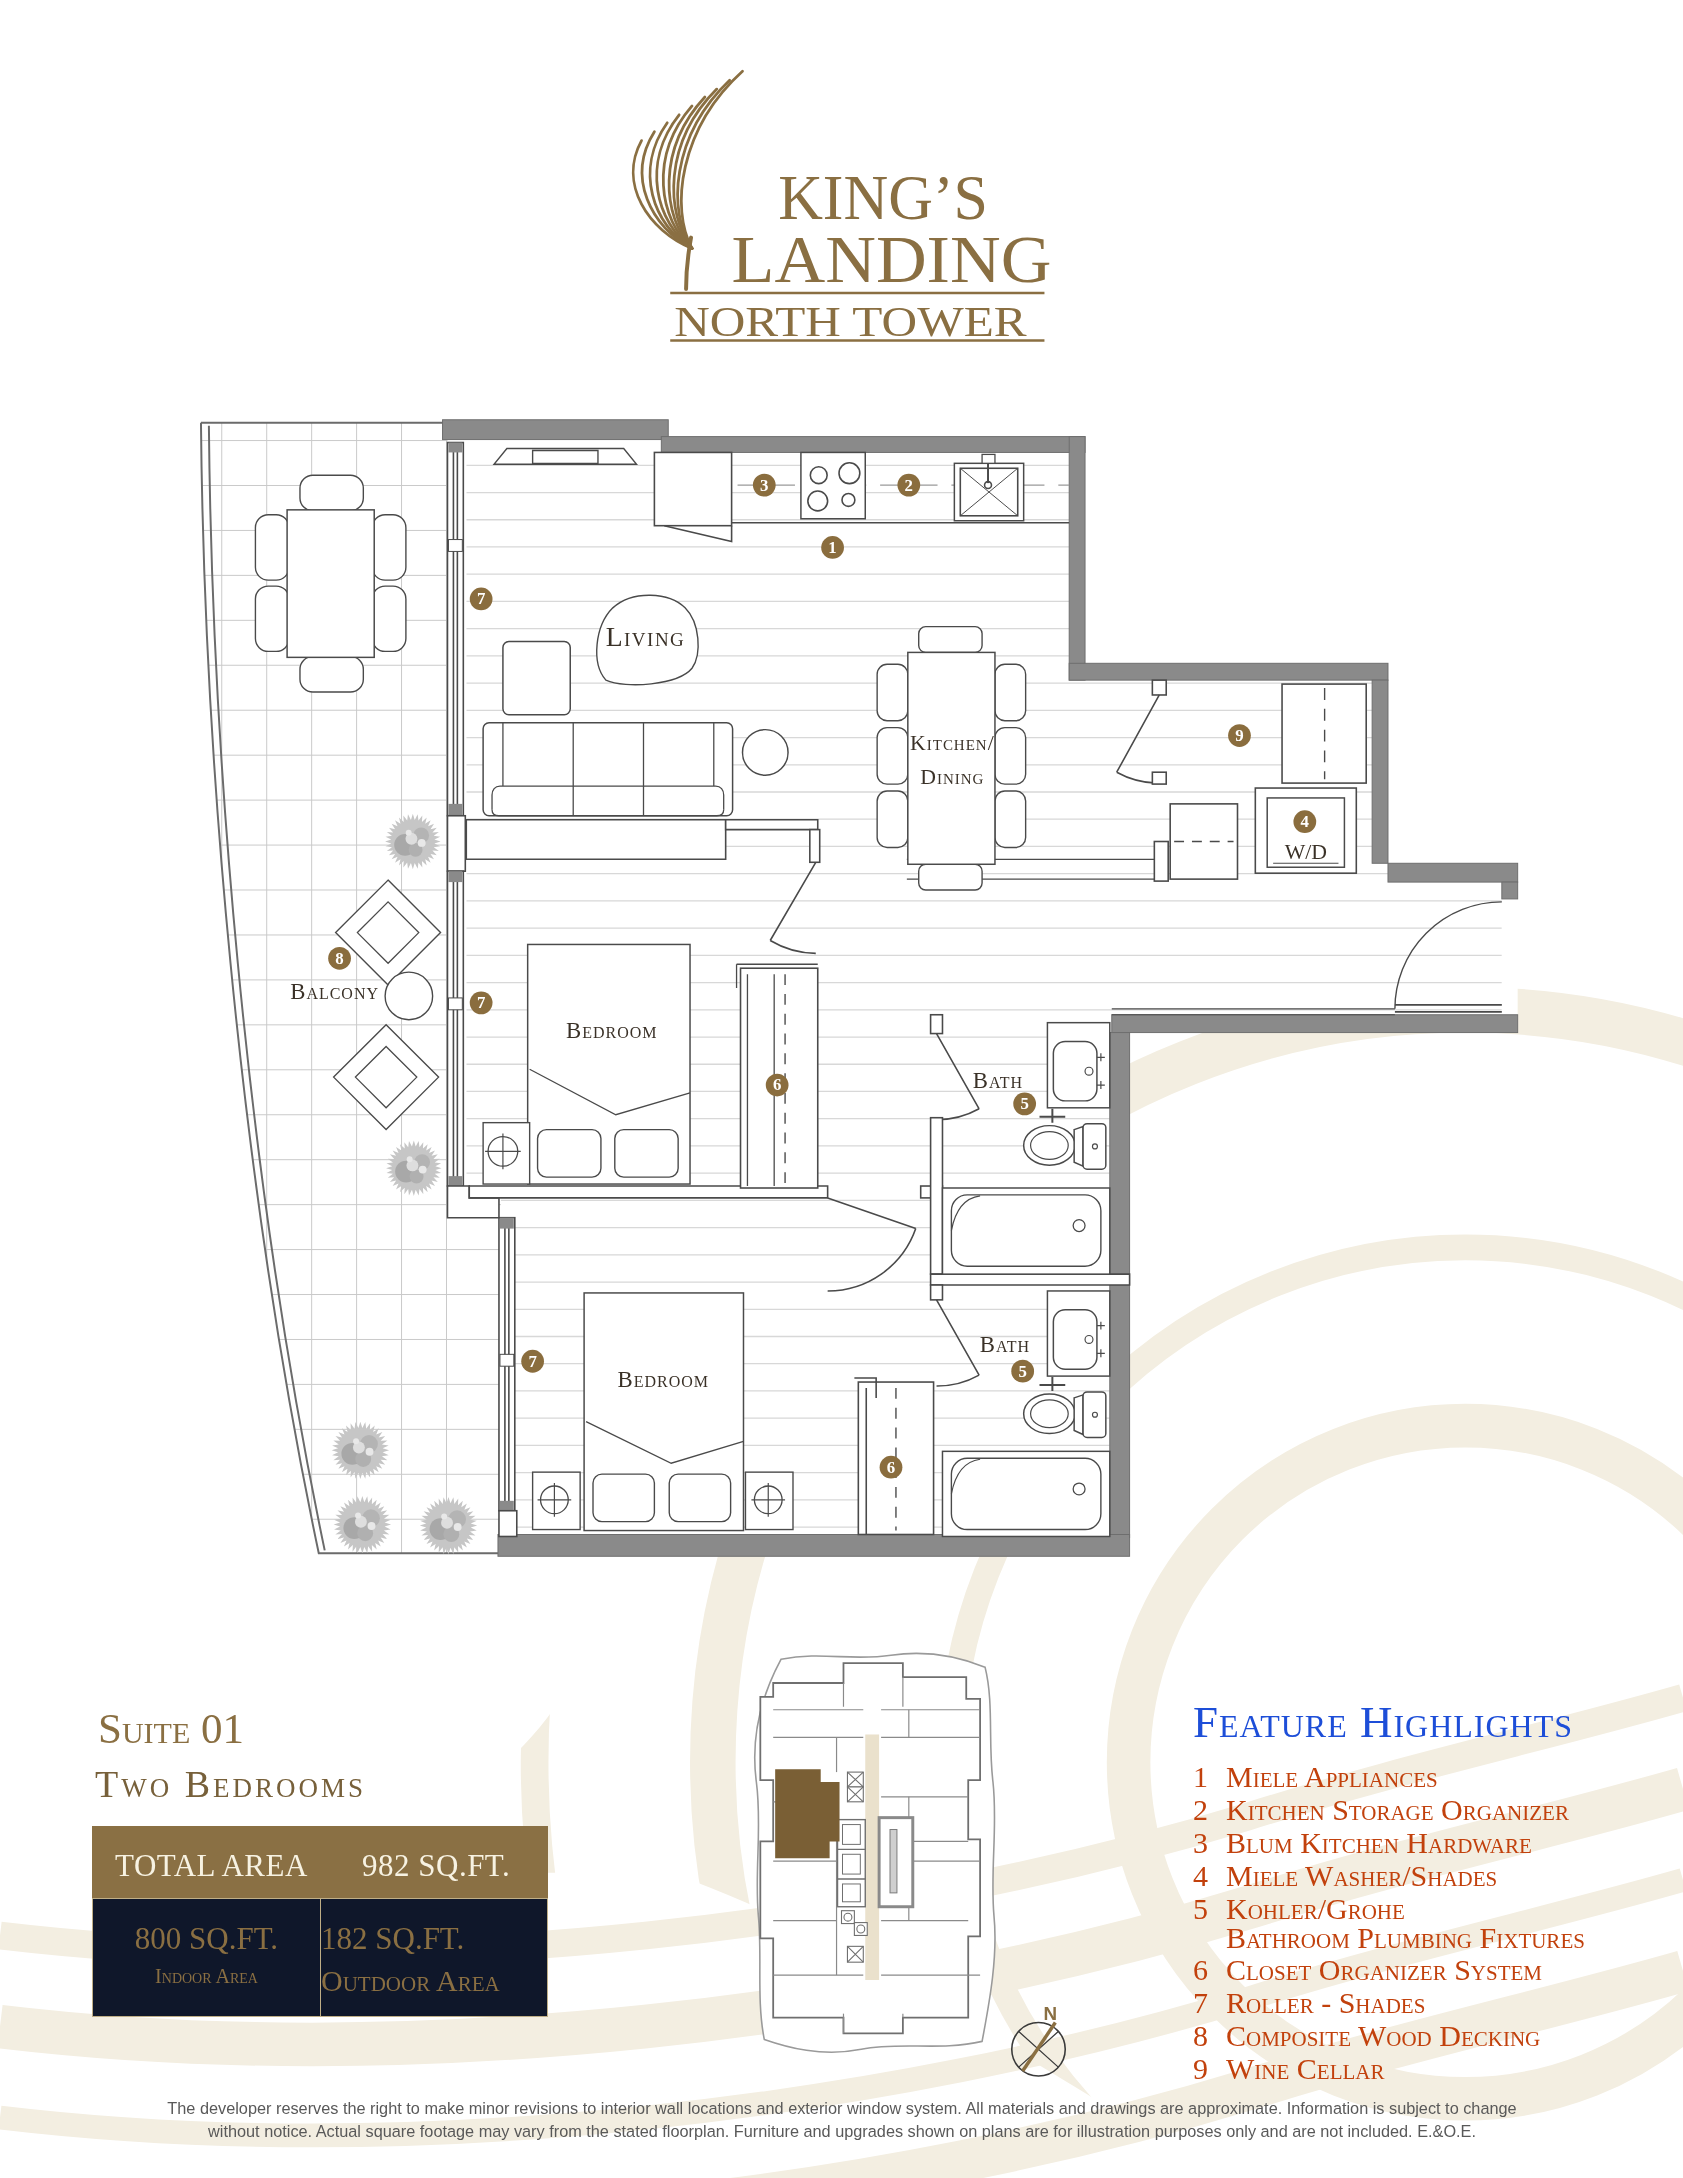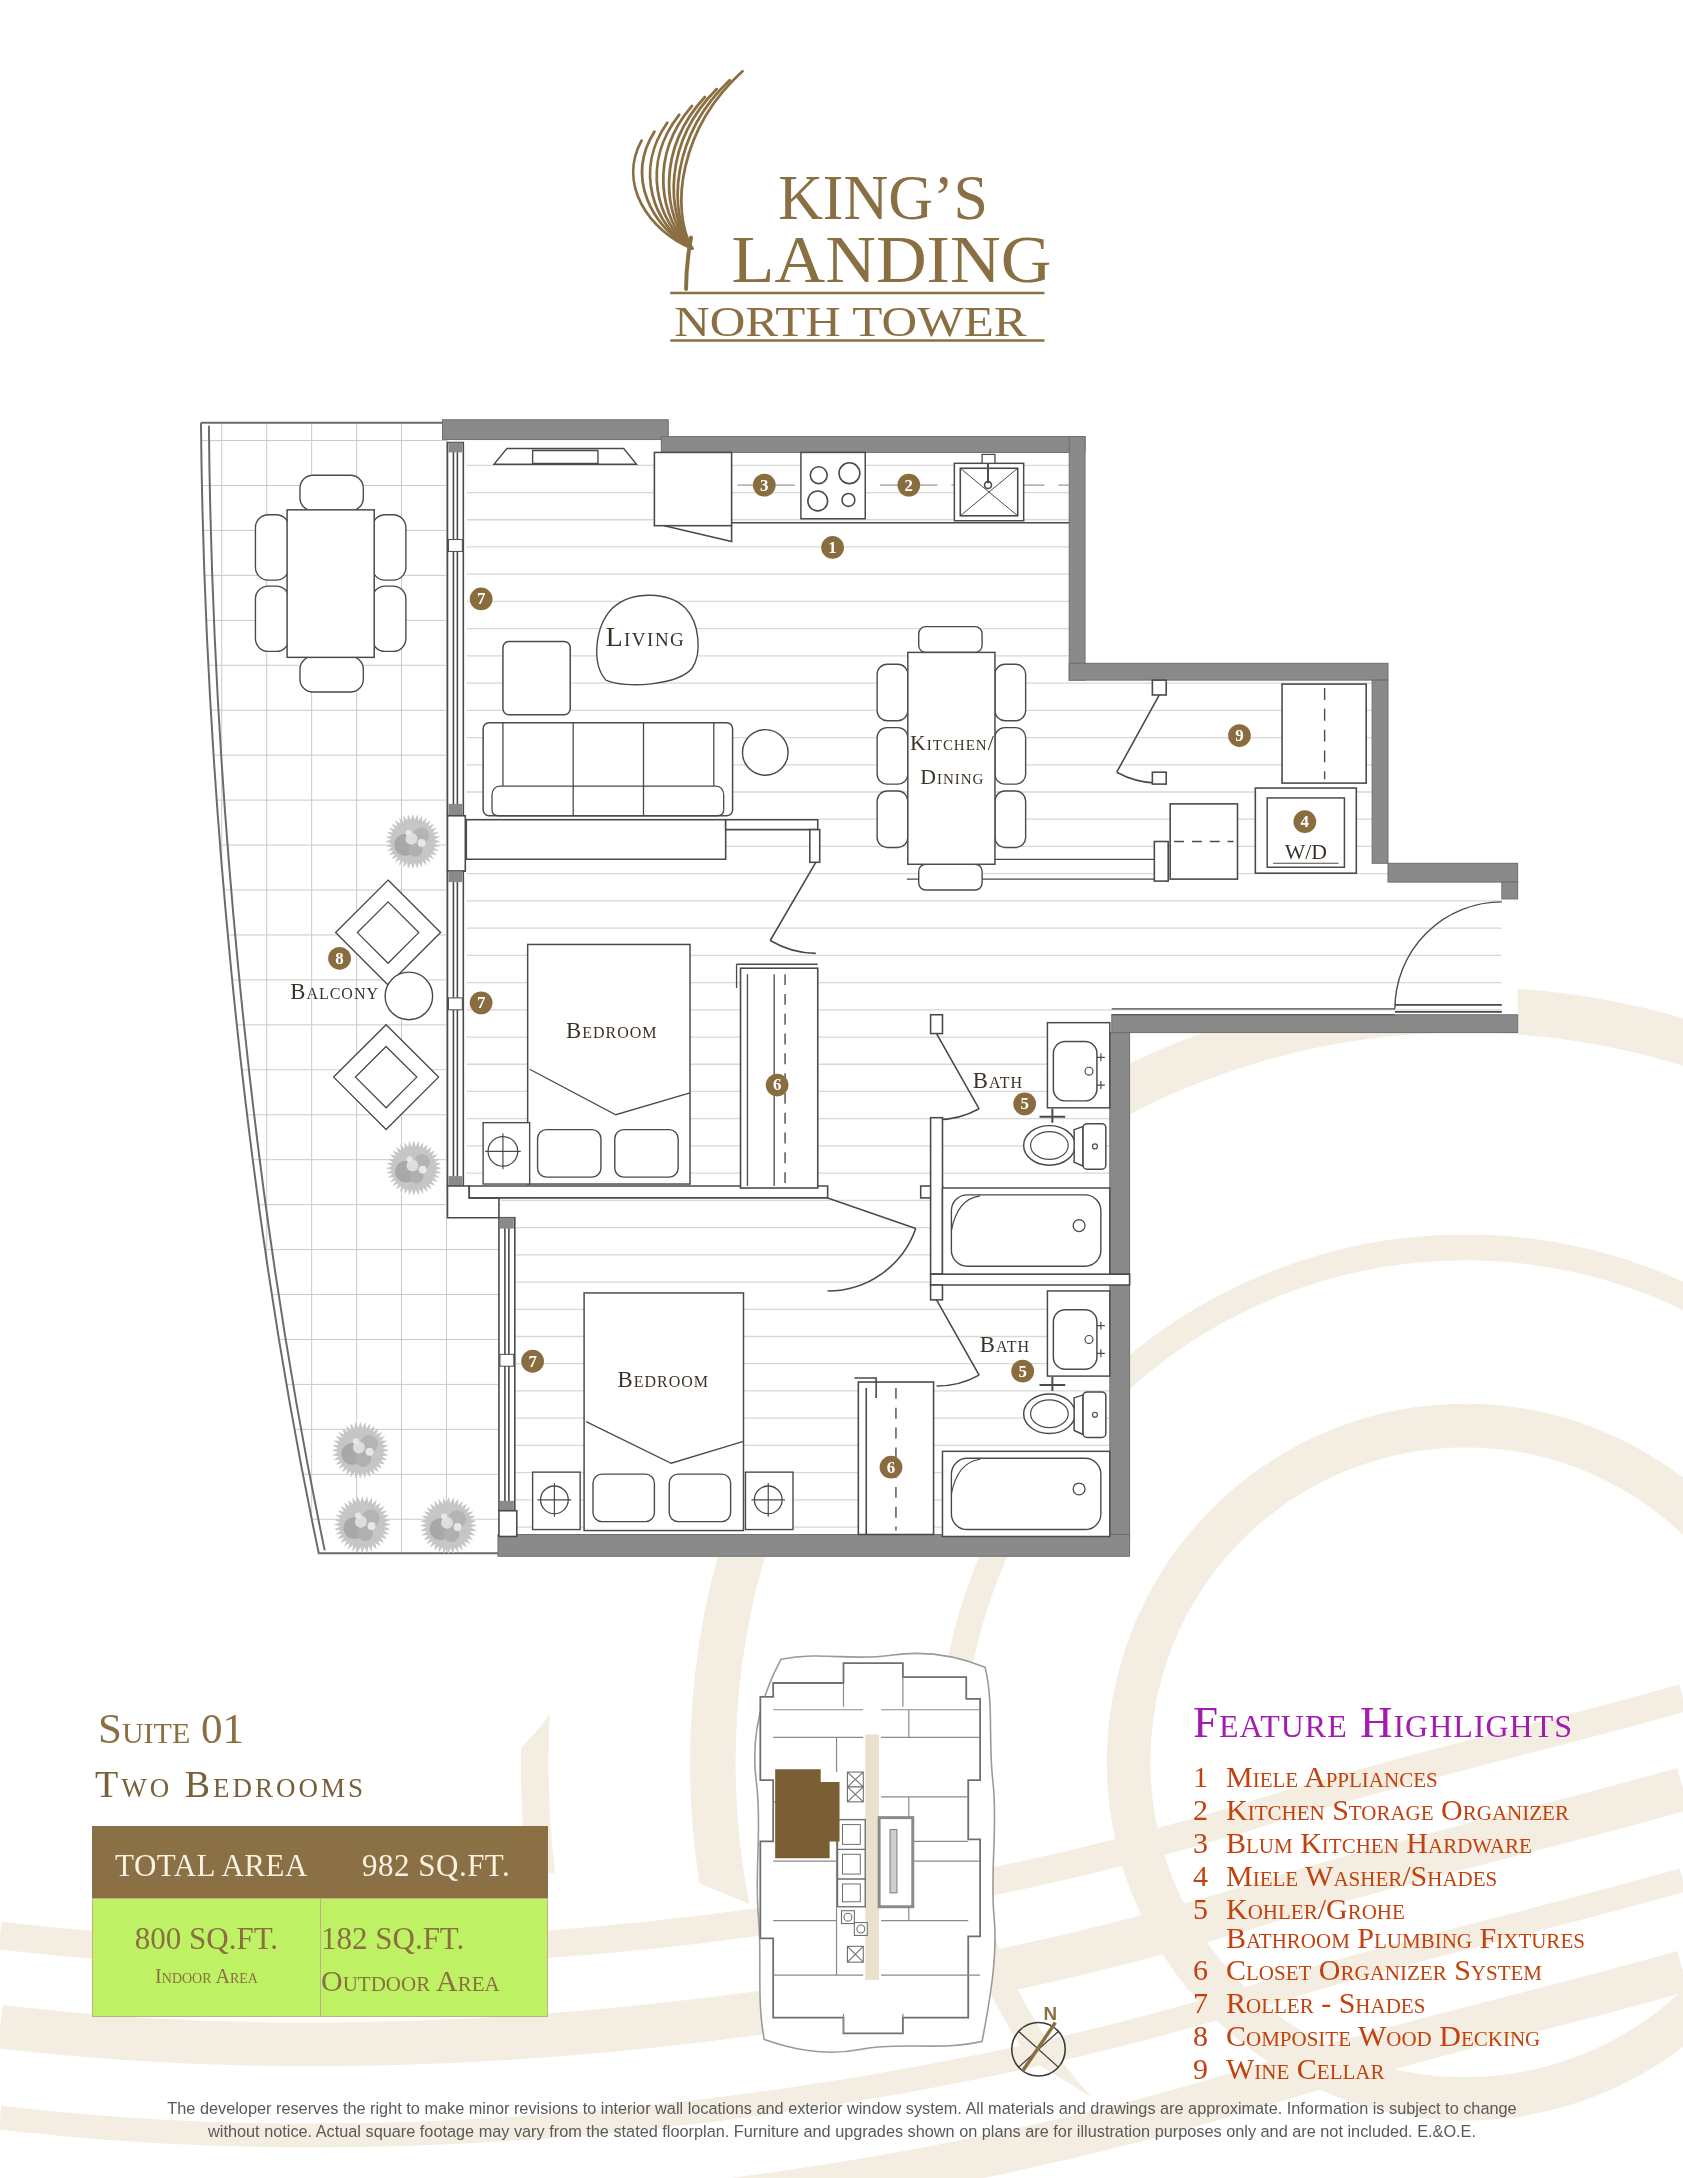--- a/index.html
+++ b/index.html
@@ -548,34 +548,34 @@
 
 <div class="abs sc" style="left:98px;top:1707px;font-size:43px;line-height:1;color:#8a6f42;letter-spacing:0px;">Suite 01</div>
 
 <div class="abs sc" style="left:95px;top:1765px;font-size:38px;line-height:1;color:#77603a;letter-spacing:3px;">Two Bedrooms</div>
 
 <div class="abs" style="left:92px;top:1826px;width:456px;height:72px;background:#8a7044;color:#f7f2e2;">
   <span class="abs" style="left:23px;top:22px;font-size:31px;letter-spacing:0.5px;">TOTAL AREA</span>
   <span class="abs" style="left:270px;top:22px;font-size:31px;letter-spacing:0.5px;">982 SQ.FT.</span>
 </div>
 
-<div class="abs" style="left:92px;top:1898px;width:454px;height:117px;border:1px solid #bfae86;background:#bef264;font-family:Liberation Serif, serif;">
+<div class="abs" style="left:92px;top:1898px;width:454px;height:117px;border:1px solid #bfae86;background:#0f172a;font-family:Liberation Serif, serif;">
 
   <div class="abs" style="left:0;top:0;width:227px;height:117px;border-right:1px solid #bfae86;text-align:center;color:#8a6f42;">
     <div style="margin-top:24px;font-size:31px;line-height:1;">800 SQ.FT.</div>
     <div class="sc" style="margin-top:12px;font-size:20px;line-height:1;">Indoor Area</div>
   </div>
 
   <div class="abs" style="left:228px;top:0;width:227px;height:117px;text-align:left;color:#8a6f42;">
     <div style="margin-top:24px;font-size:31px;line-height:1;">182 SQ.FT.</div>
     <div class="sc" style="margin-top:12px;font-size:30px;line-height:1;">Outdoor Area</div>
   </div>
 </div>
 
-<div class="abs sc" style="left:1193px;top:1700px;font-size:45px;line-height:1;color:#a21caf;letter-spacing:1px;">Feature Highlights</div>
+<div class="abs sc" style="left:1193px;top:1700px;font-size:45px;line-height:1;color:#1d4ed8;letter-spacing:1px;">Feature Highlights</div>
 
 <div class="abs" style="left:1193px;top:1760px;width:475px;color:#c2410c;font-size:30px;line-height:33px;">
   <div style="height:33px;"><span style="display:inline-block;width:33px;">1</span><span class="sc">Miele Appliances</span></div>
   <div style="height:33px;"><span style="display:inline-block;width:33px;">2</span><span class="sc">Kitchen Storage Organizer</span></div>
   <div style="height:33px;"><span style="display:inline-block;width:33px;">3</span><span class="sc">Blum Kitchen Hardware</span></div>
   <div style="height:33px;"><span style="display:inline-block;width:33px;">4</span><span class="sc">Miele Washer/Shades</span></div>
   <div style="height:29px;"><span style="display:inline-block;width:33px;">5</span><span class="sc">Kohler/Grohe</span></div>
   <div style="height:32px;"><span style="display:inline-block;width:33px;"></span><span class="sc">Bathroom Plumbing Fixtures</span></div>
   <div style="height:33px;"><span style="display:inline-block;width:33px;">6</span><span class="sc">Closet Organizer System</span></div>
   <div style="height:33px;"><span style="display:inline-block;width:33px;">7</span><span class="sc">Roller - Shades</span></div>

